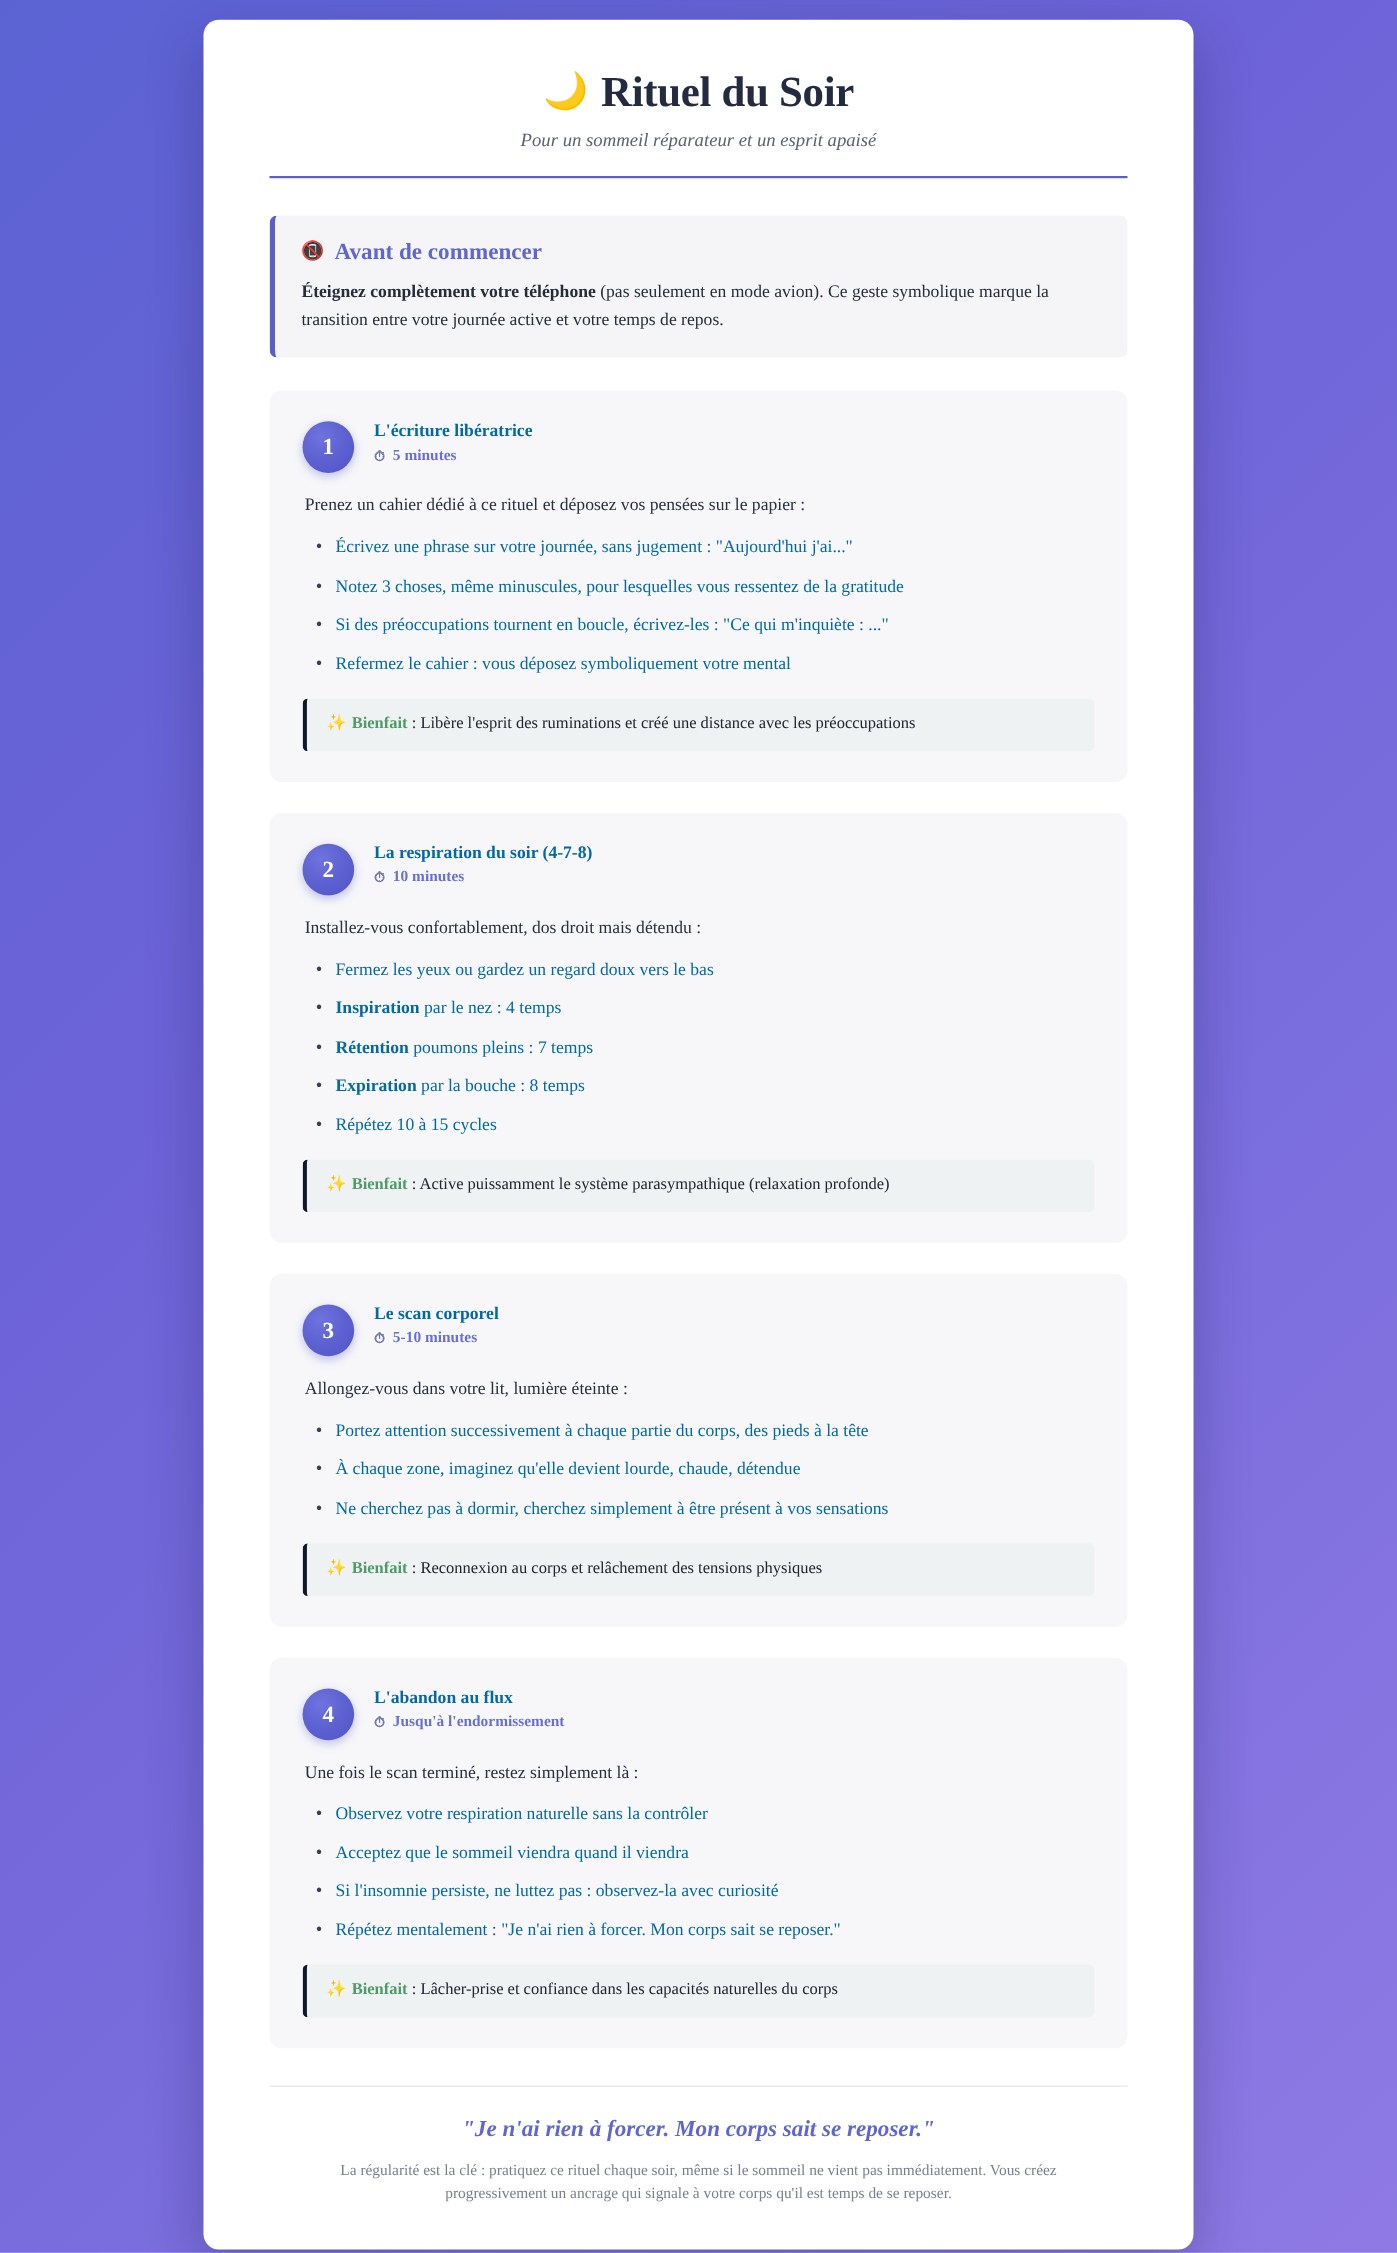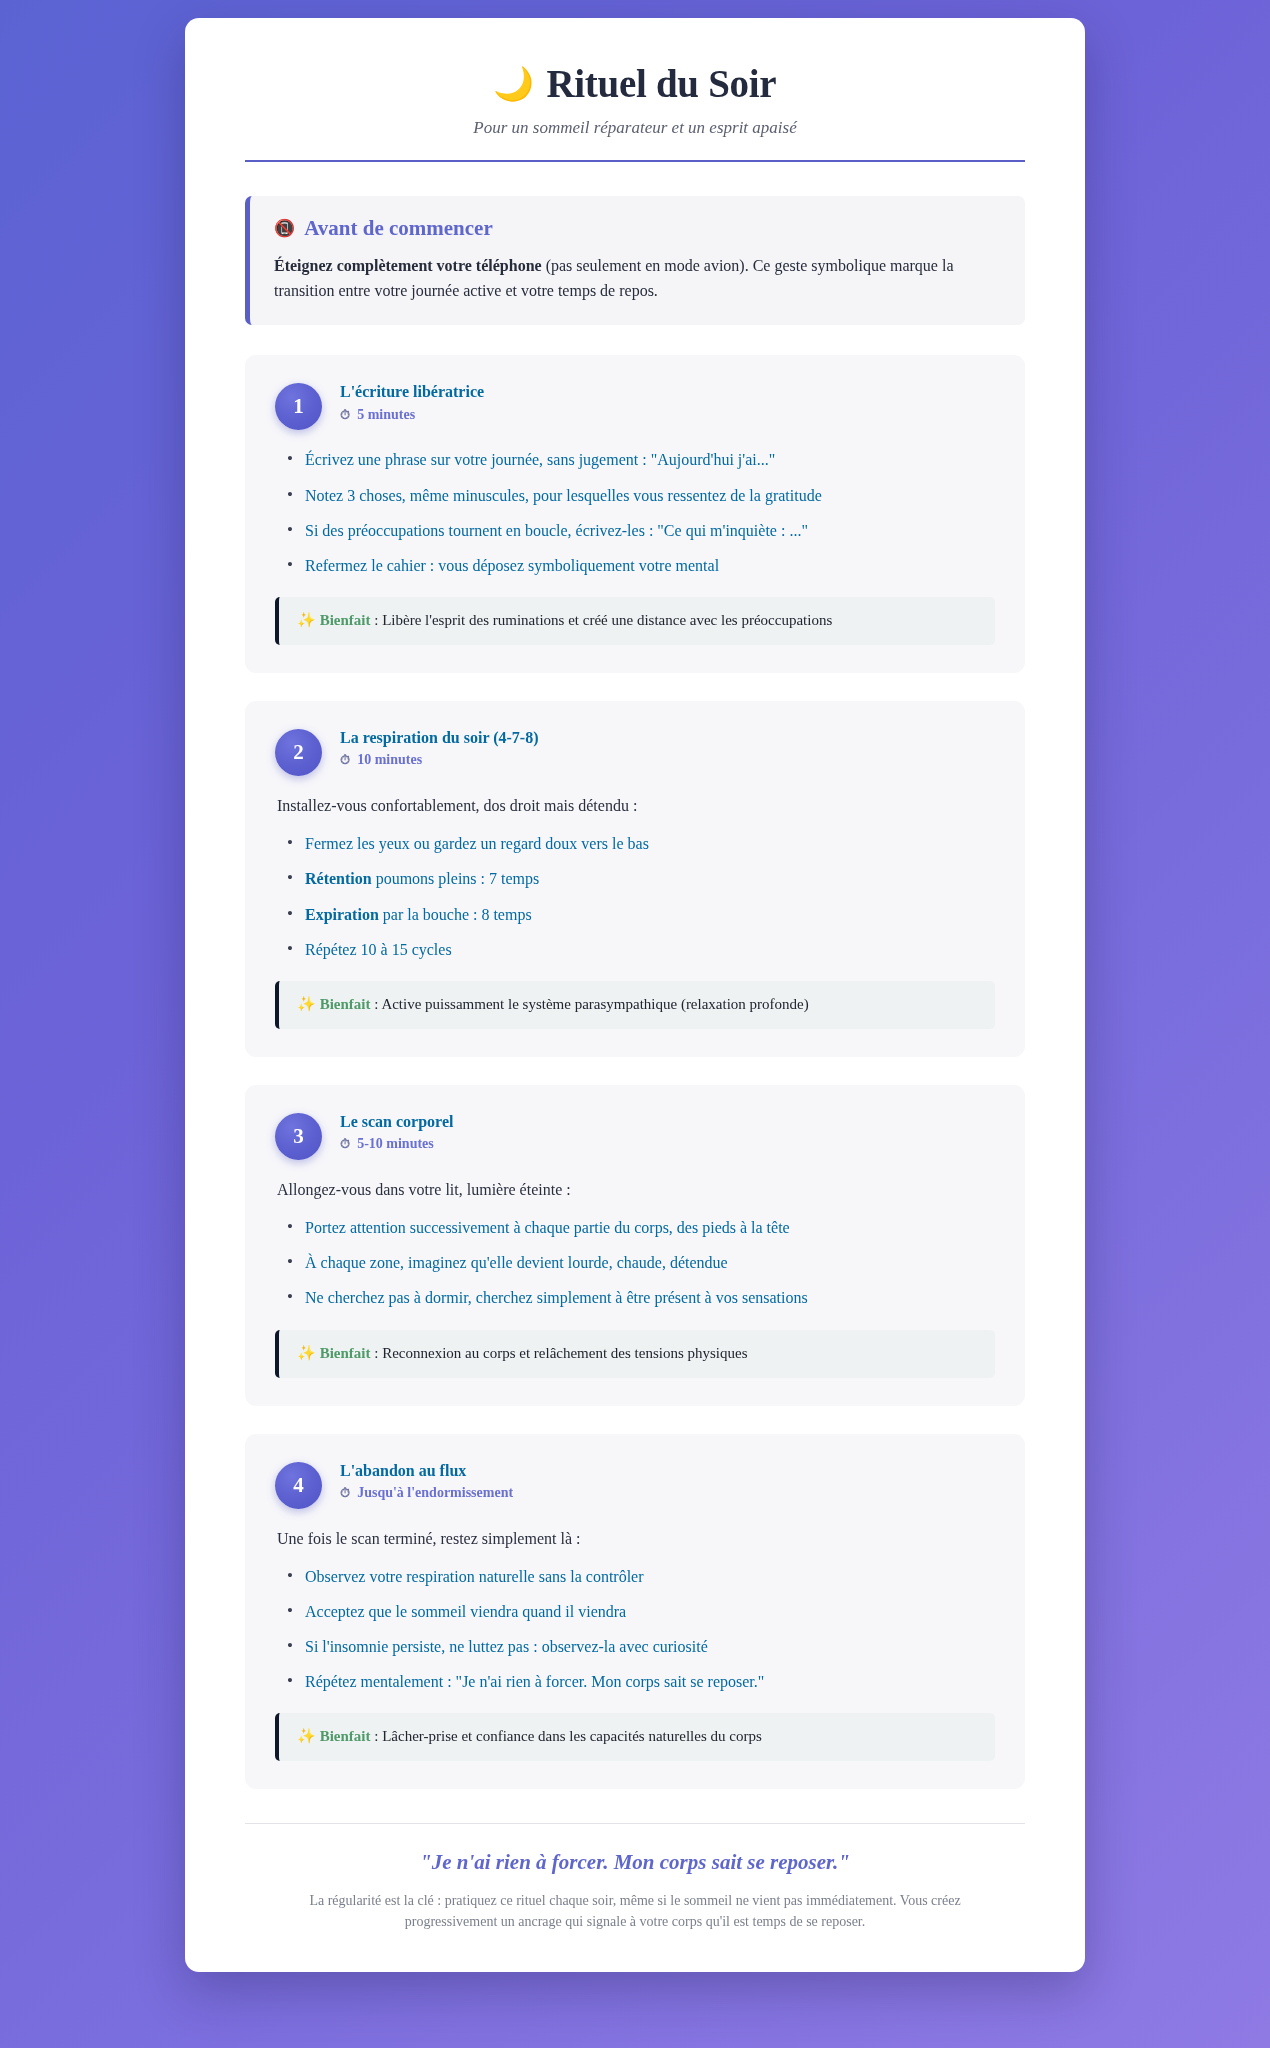--- a/index.html
+++ b/index.html
@@ -222,20 +222,21 @@
         <div class="step-head">
           <div class="step-badge">1</div>
           <div class="step-heading">
             <div class="step-title">L'écriture libératrice</div>
             <div class="step-duration">
               <span class="clock">⏱</span>
               <span>5 minutes</span>
             </div>
           </div>
         </div>
+        <p class="step-intro">Prenez un cahier dédié à ce rituel et déposez vos pensées sur le papier :</p>
         <ul class="step-list">
           <li><span>Écrivez une phrase sur votre journée, sans jugement : "Aujourd'hui j'ai..."</span></li>
           <li><span>Notez 3 choses, même minuscules, pour lesquelles vous ressentez de la gratitude</span></li>
           <li><span>Si des préoccupations tournent en boucle, écrivez-les : "Ce qui m'inquiète : ..."</span></li>
           <li><span>Refermez le cahier : vous déposez symboliquement votre mental</span></li>
         </ul>
         <div class="benefit"><span class="b-label"><span class="b-spark">✨</span><span>Bienfait</span></span><span> : </span><span>Libère l'esprit des ruminations et créé une distance avec les préoccupations</span></div>
       </div>
       <div class="step">
         <div class="step-head">
@@ -244,20 +245,21 @@
             <div class="step-title">La respiration du soir (4-7-8)</div>
             <div class="step-duration">
               <span class="clock">⏱</span>
               <span>10 minutes</span>
             </div>
           </div>
         </div>
         <p class="step-intro">Installez-vous confortablement, dos droit mais détendu :</p>
         <ul class="step-list">
           <li><span>Fermez les yeux ou gardez un regard doux vers le bas</span></li>
+          <li><strong>Inspiration</strong><span> par le nez : 4 temps</span></li>
           <li><strong>Rétention</strong><span> poumons pleins : 7 temps</span></li>
           <li><strong>Expiration</strong><span> par la bouche : 8 temps</span></li>
           <li><span>Répétez 10 à 15 cycles</span></li>
         </ul>
         <div class="benefit"><span class="b-label"><span class="b-spark">✨</span><span>Bienfait</span></span><span> : </span><span>Active puissamment le système parasympathique (relaxation profonde)</span></div>
       </div>
       <div class="step">
         <div class="step-head">
           <div class="step-badge">3</div>
           <div class="step-heading">

